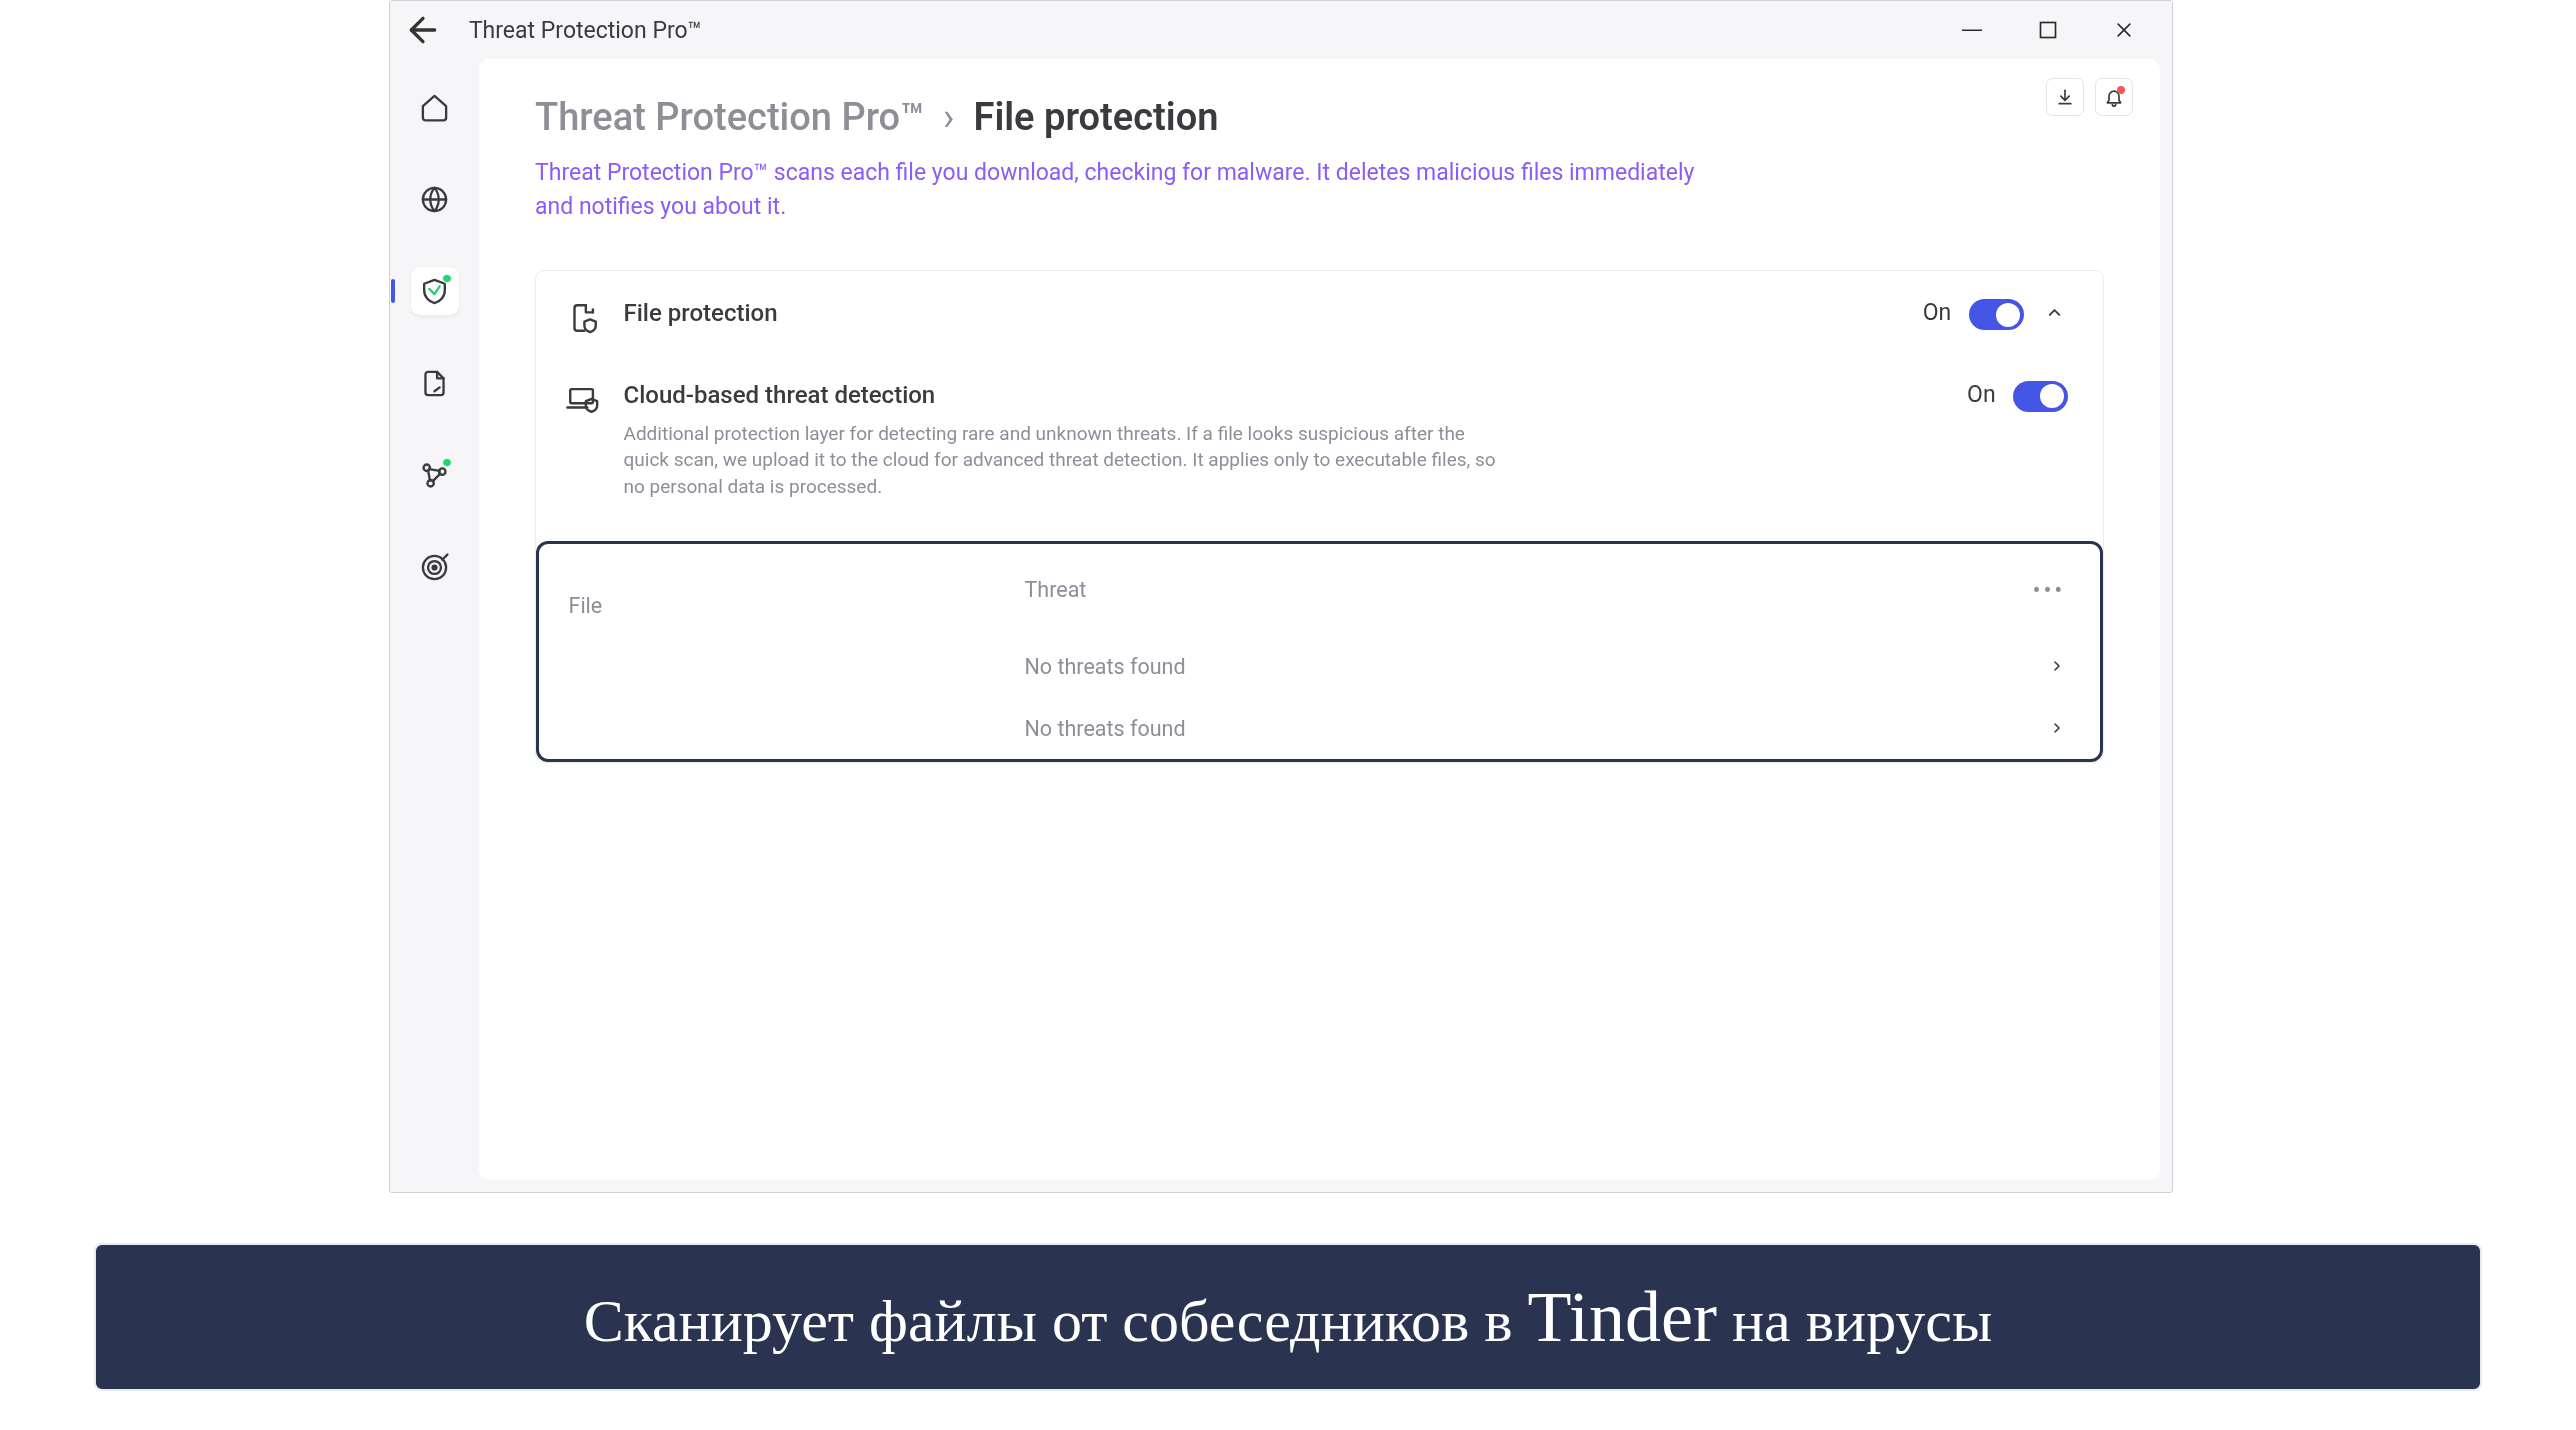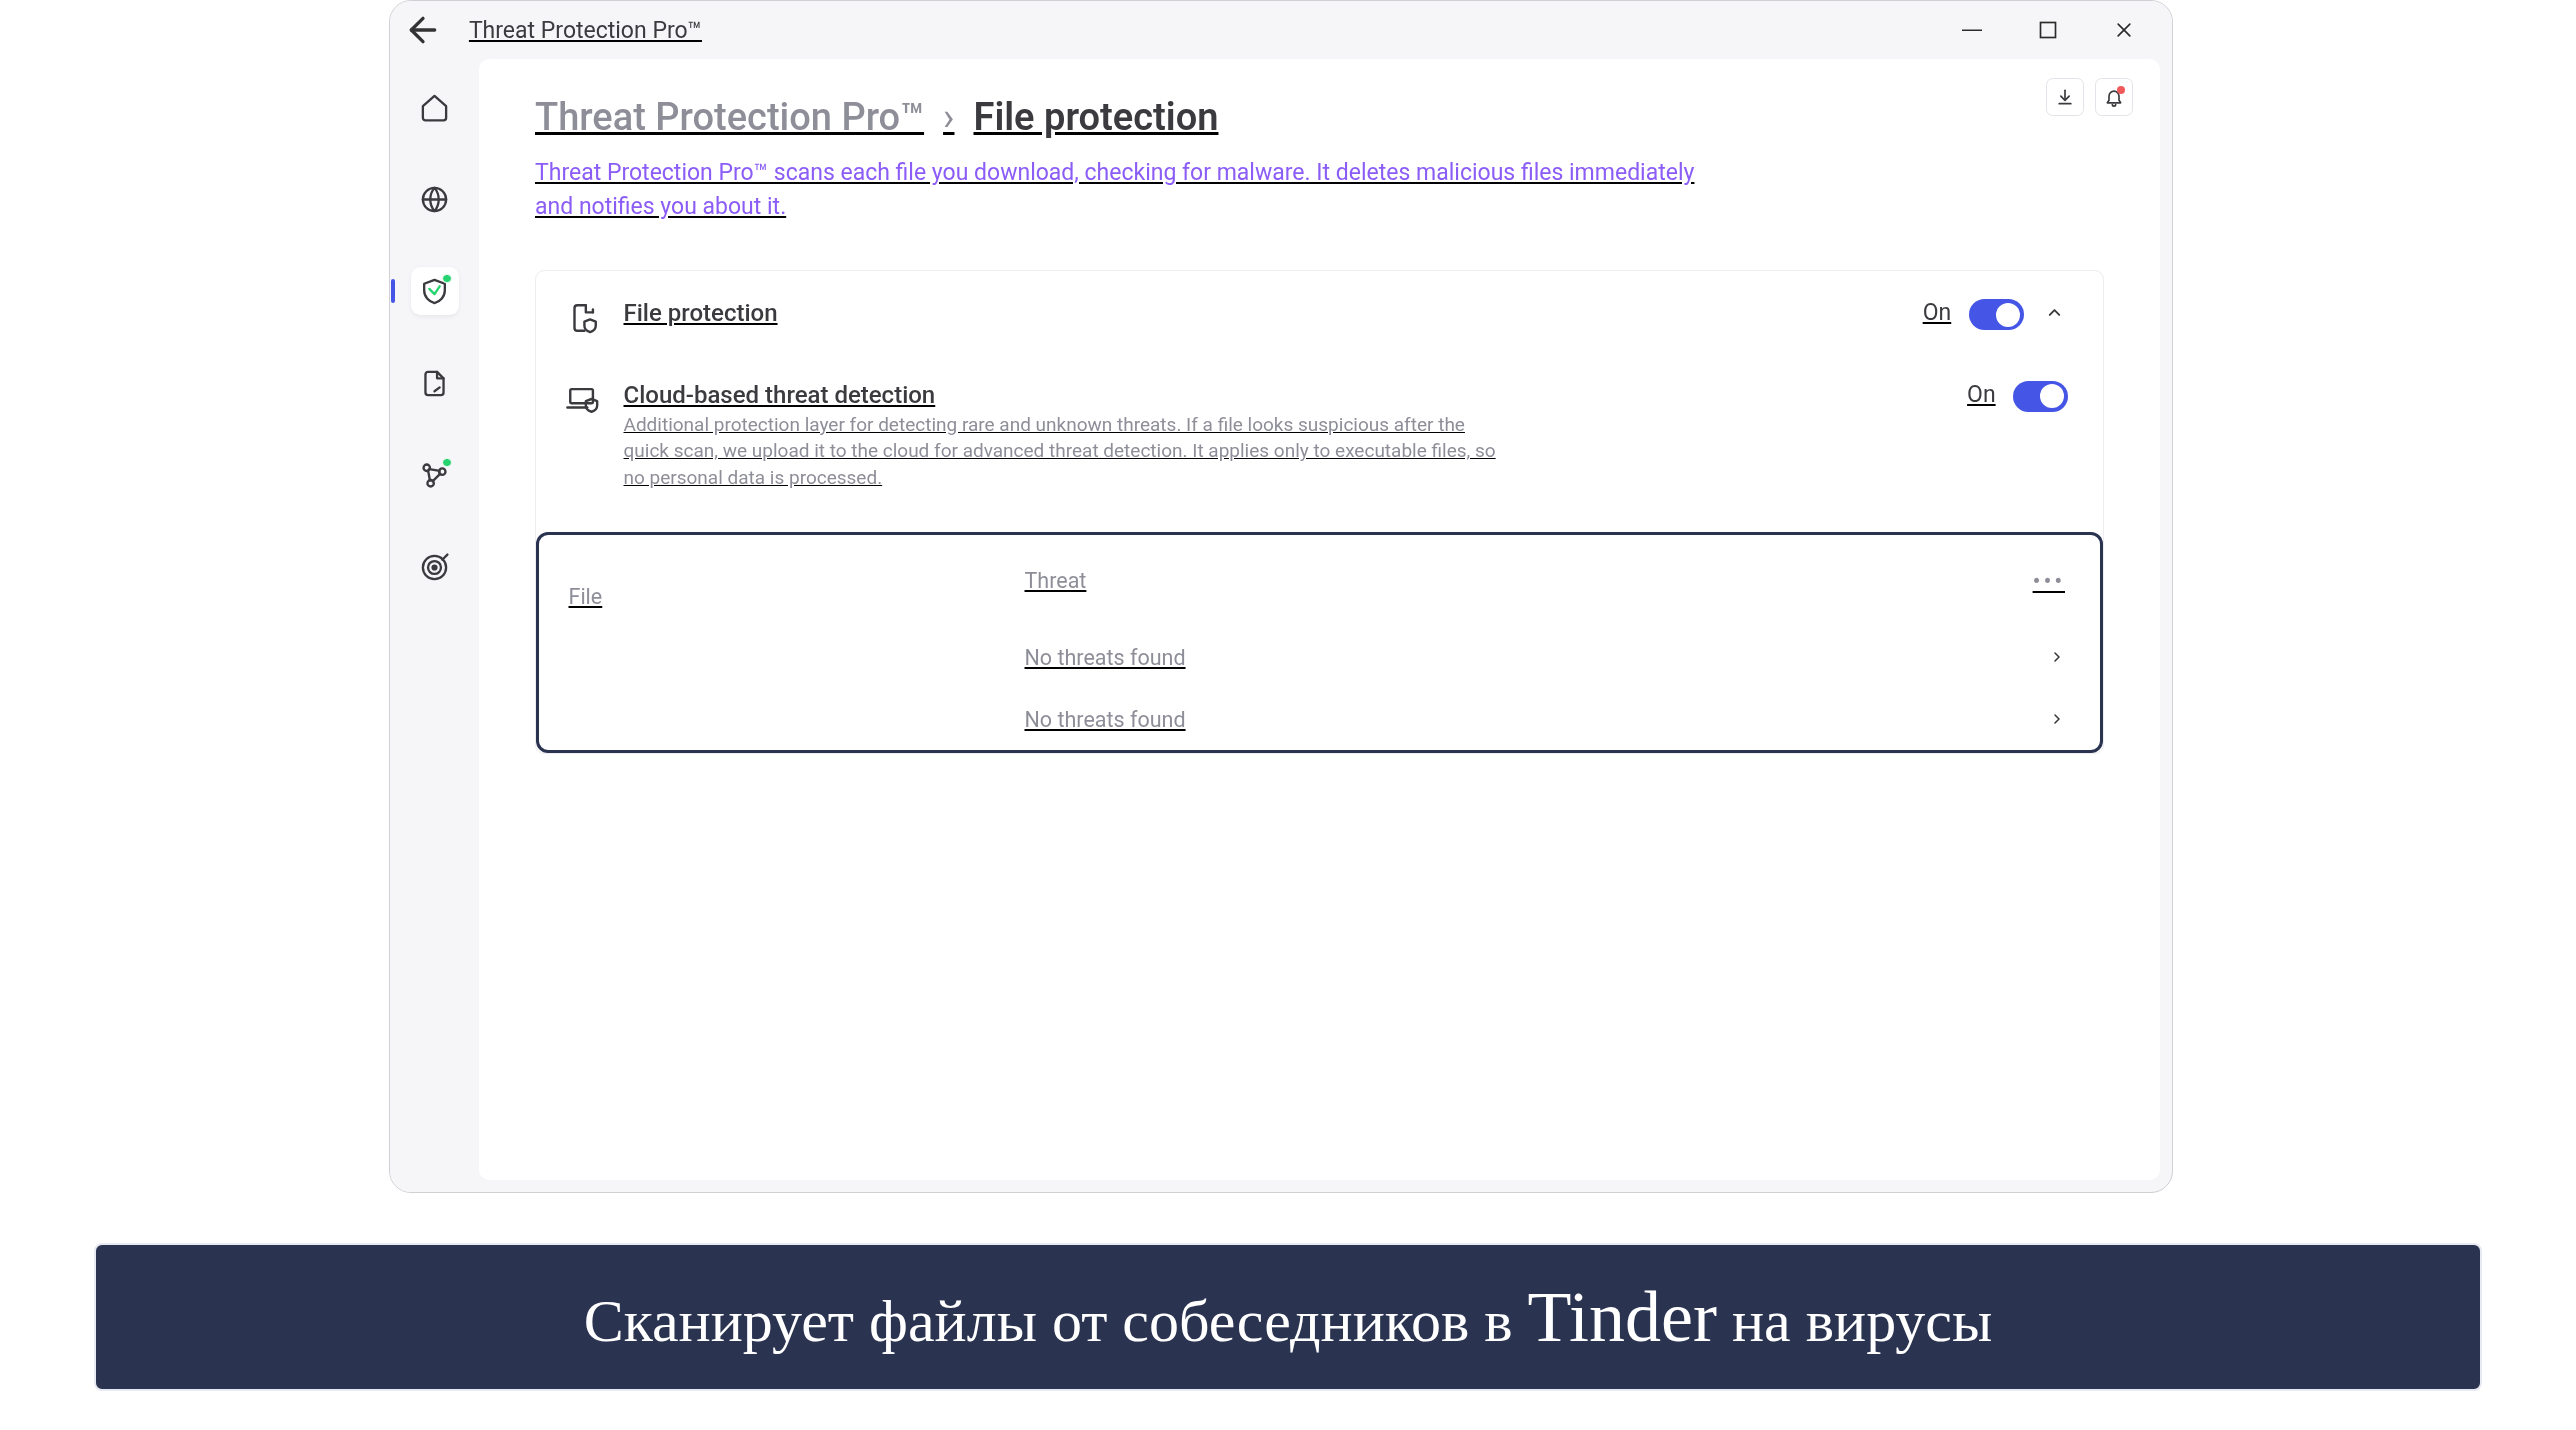--- a/index.html
+++ b/index.html
@@ -13,23 +13,22 @@
     position: relative;
   }
   .app-window {
     position: absolute;
     top: 0;
     left: 389px;
     width: 1784px;
     height: 1193px;
     background: #f6f6f8;
     border: 1.3px solid #d0d0d5;
-    border-radius: 22px;
+    border-radius: 3px;
     overflow: hidden;
-    text-decoration: underline;
   }
   .titlebar {
     height: 58px;
     display: flex;
     align-items: center;
     padding: 0 13.4px;
     background: #f6f6f8;
   }
   .back-arrow {
     width: 40px; height: 40px;
@@ -178,21 +177,21 @@
     margin-top:1.3px;
   }
   .row-icon svg{width:100%;height:100%;}
   .row-text{flex:1;}
   .row-title{
     font-size:24px;
     color:#3b3b3f;
     font-weight:500;
   }
   .row-sub{
-    margin-top:3px;
+    margin-top:12px;
     font-size:19px;
     color:#8e8e99;
     line-height:1.4;
     max-width:886px;
   }
   .row-state{
     display:flex;
     gap:17.4px;
     flex-shrink:0;
   }

